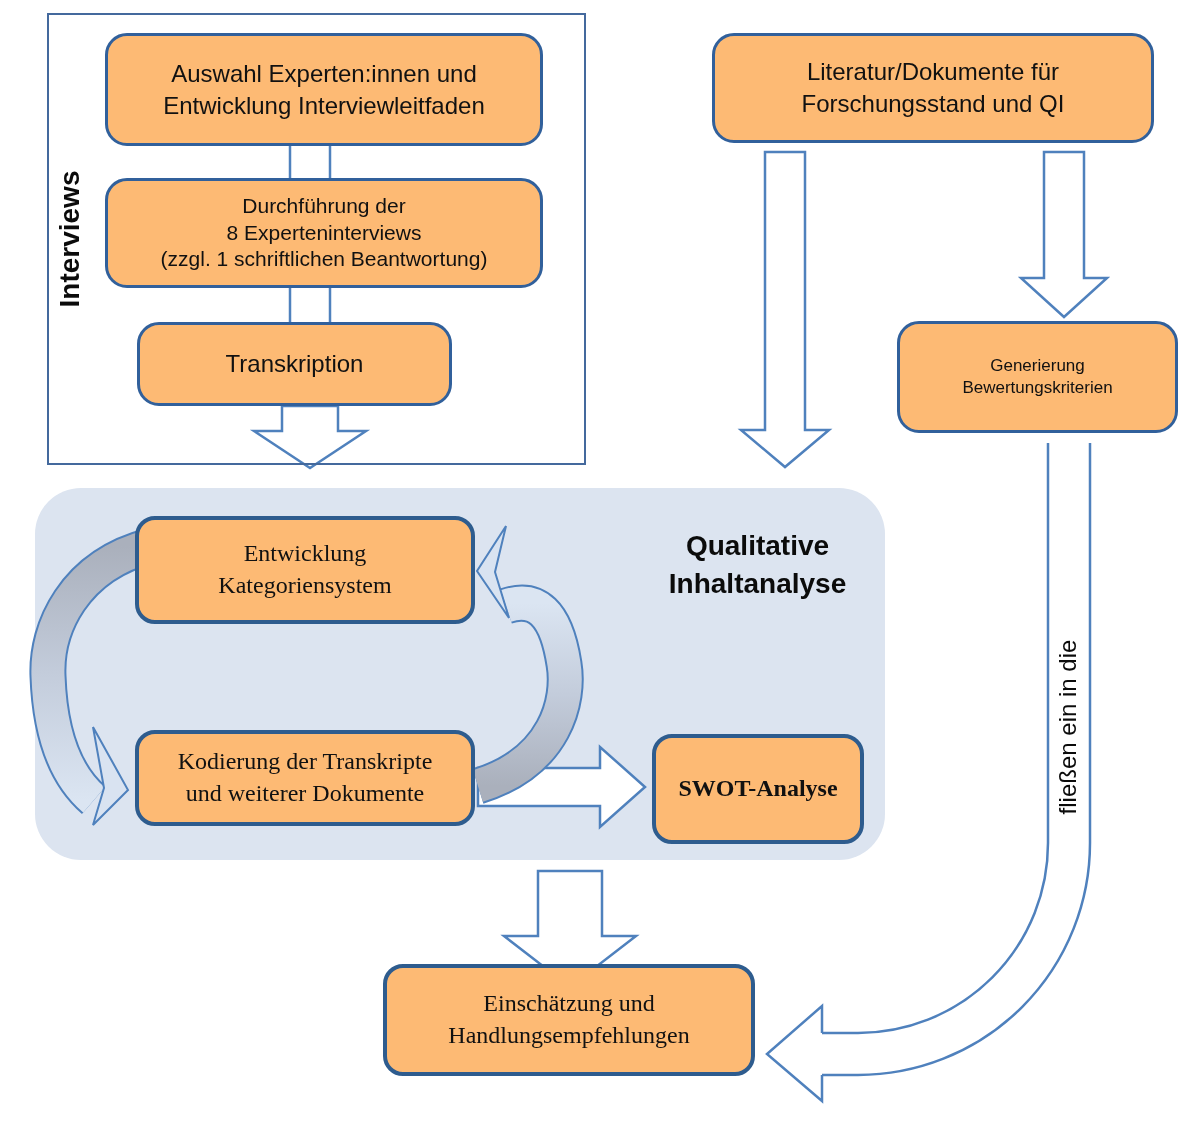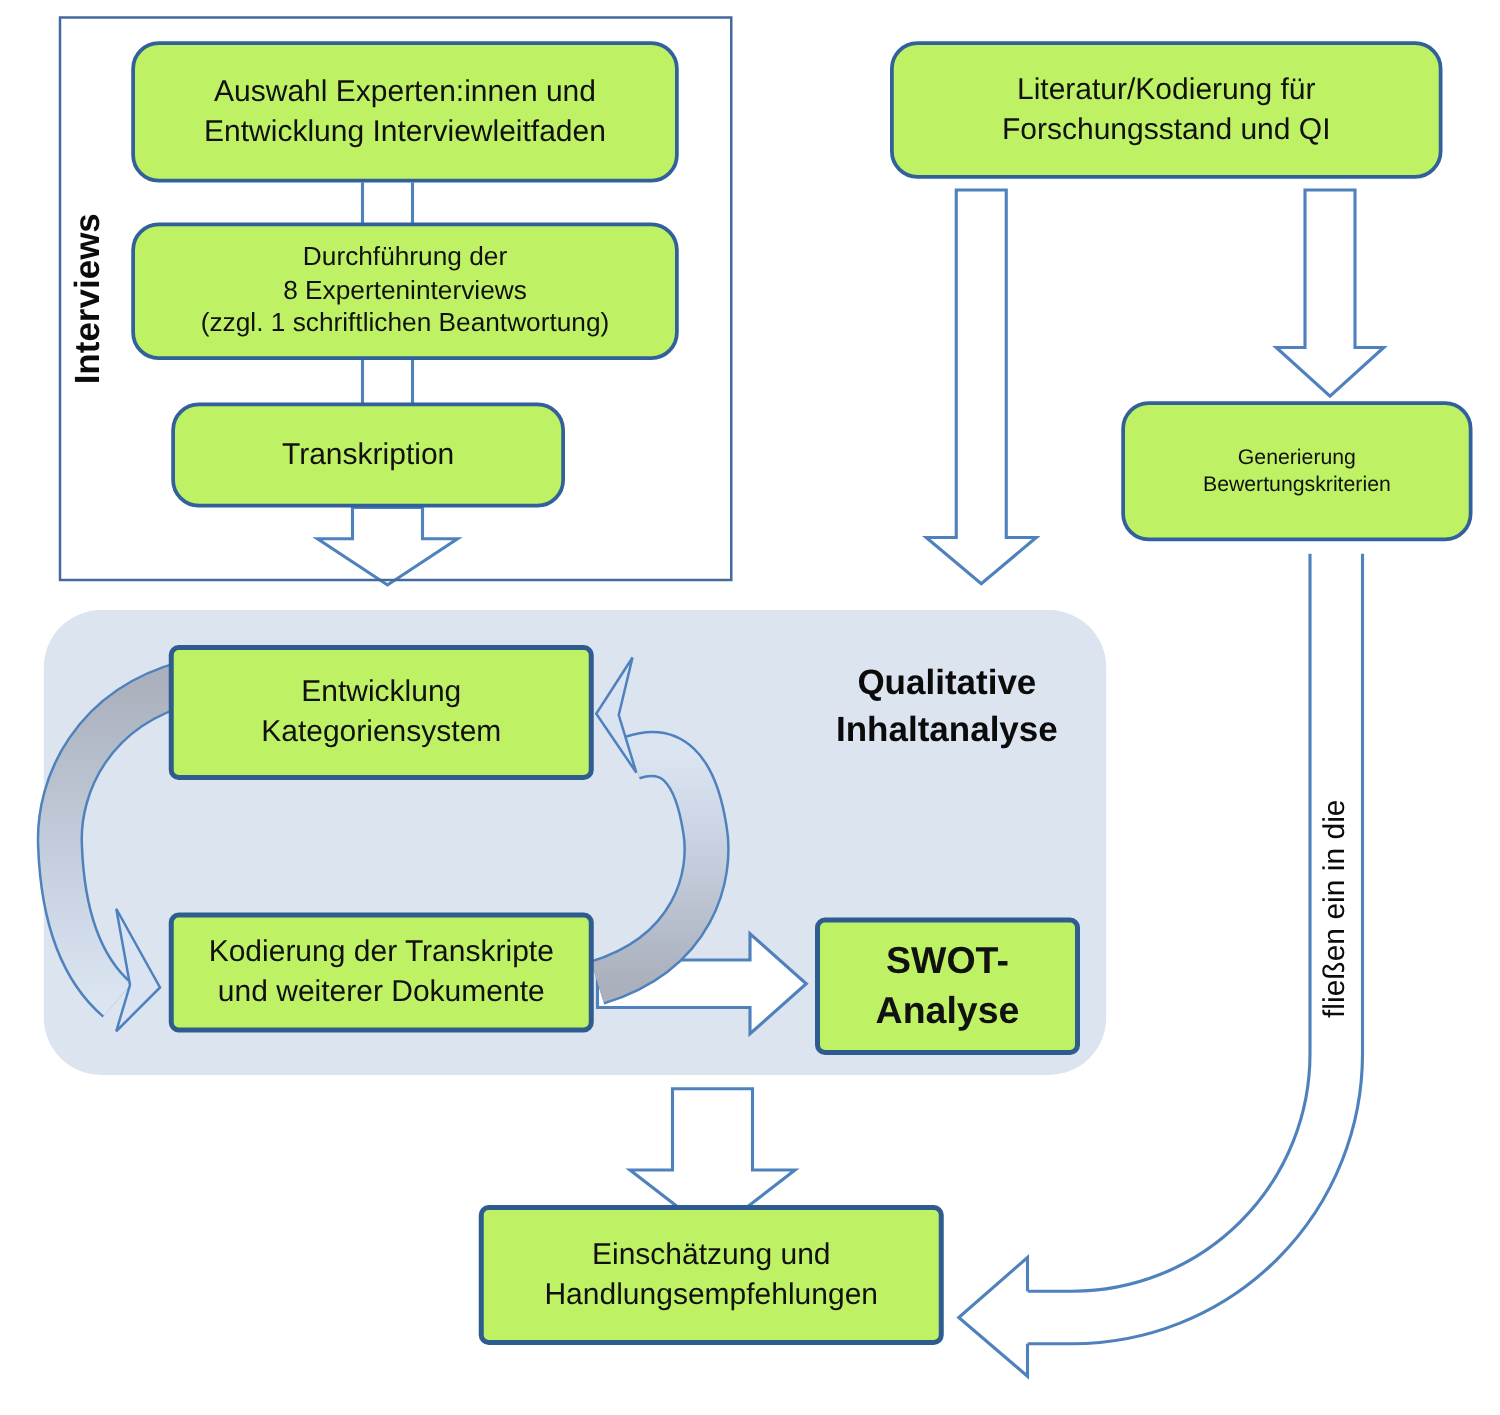--- a/index.html
+++ b/index.html
@@ -9,36 +9,36 @@
     background:#ffffff;
     font-family:"Liberation Sans", sans-serif;
     overflow:hidden;
   }
   .stage svg{position:absolute;left:0;top:0;z-index:1;}
   .box{
     position:absolute;z-index:3;
     box-sizing:border-box;
     display:flex;align-items:center;justify-content:center;
     text-align:center;
-    background:#bef264;
+    background:#fdba74;
     border:3.5px solid #31609b;
     border-radius:22px;
     color:#111111;
     font-size:24px;line-height:1.32;
     white-space:pre-line;
   }
-  .box.thick{border-width:4.5px;border-color:#2e5c8e;border-radius:8px;}
+  .box.thick{border-width:4.5px;border-color:#2e5c8e;border-radius:20px;font-family:Liberation Serif, serif;}
   .b-auswahl{left:105px;top:33px;width:438px;height:113px;}
   .b-durch{left:105px;top:178px;width:438px;height:110px;font-size:21px;line-height:1.28;}
   .b-trans{left:137px;top:322px;width:315px;height:84px;}
   .b-lit{left:712px;top:33px;width:442px;height:110px;}
   .b-gen{left:897px;top:321px;width:281px;height:112px;font-size:17px;}
   .b-ent{left:135px;top:516px;width:340px;height:108px;}
   .b-kod{left:135px;top:730px;width:340px;height:96px;}
-  .b-swot{left:652px;top:734px;width:212px;height:110px;font-weight:bold;font-size:30px;}
+  .b-swot{left:652px;top:734px;width:212px;height:110px;font-weight:bold;font-size:24px;}
   .b-ein{left:383px;top:964px;width:372px;height:112px;}
   .lbl{
     position:absolute;z-index:4;color:#0b0b0b;
     text-align:center;white-space:pre-line;
   }
   .lbl-interviews{
     left:-28px;top:221px;width:200px;height:36px;
     transform:rotate(-90deg);
     font-weight:bold;font-size:28px;
   }
@@ -128,21 +128,21 @@
   <div class="box b-durch">
     <span>Durchführung der
 8 Experteninterviews
 (zzgl. 1 schriftlichen Beantwortung)</span>
   </div>
   <div class="box b-trans">
     <span>Transkription</span>
   </div>
 
   <div class="box b-lit">
-    <span>Literatur/Kodierung für
+    <span>Literatur/Dokumente für
 Forschungsstand und QI</span>
   </div>
   <div class="box b-gen">
     <span>Generierung
 Bewertungskriterien</span>
   </div>
 
   <div class="box thick b-ent">
     <span>Entwicklung
 Kategoriensystem</span>

